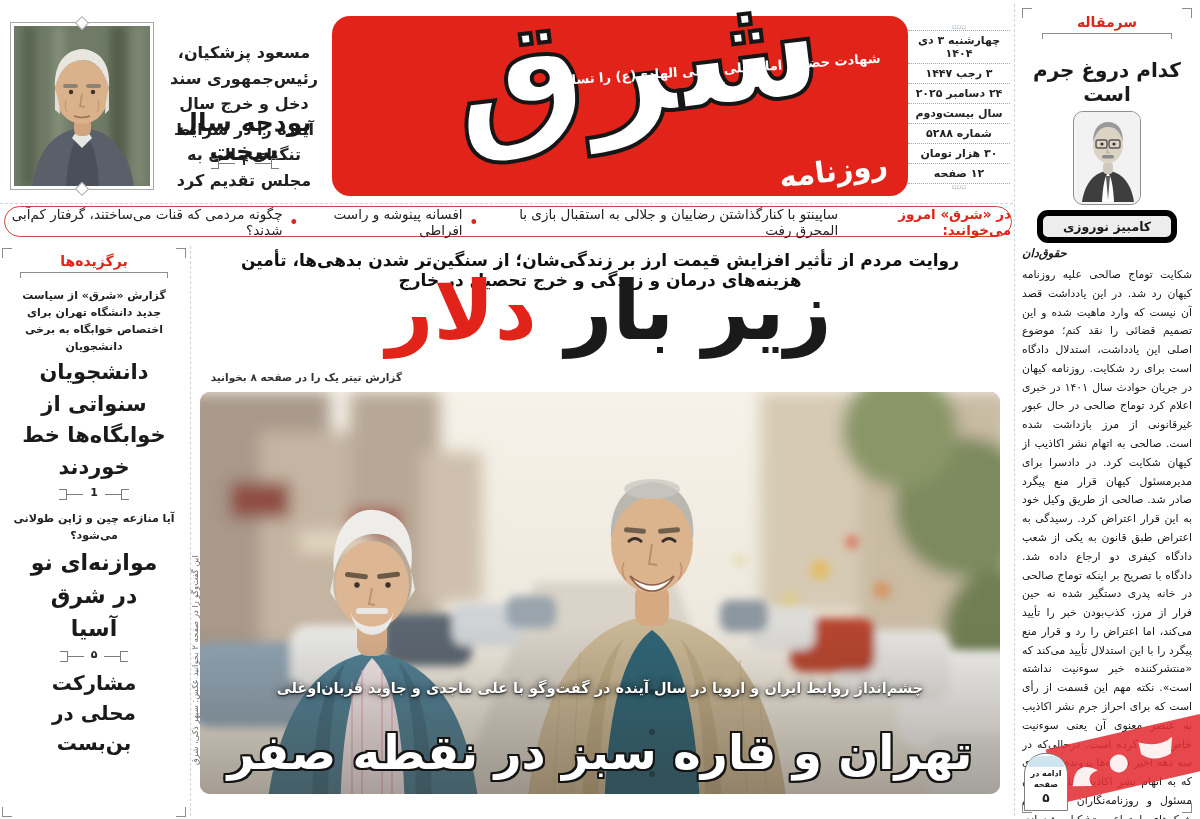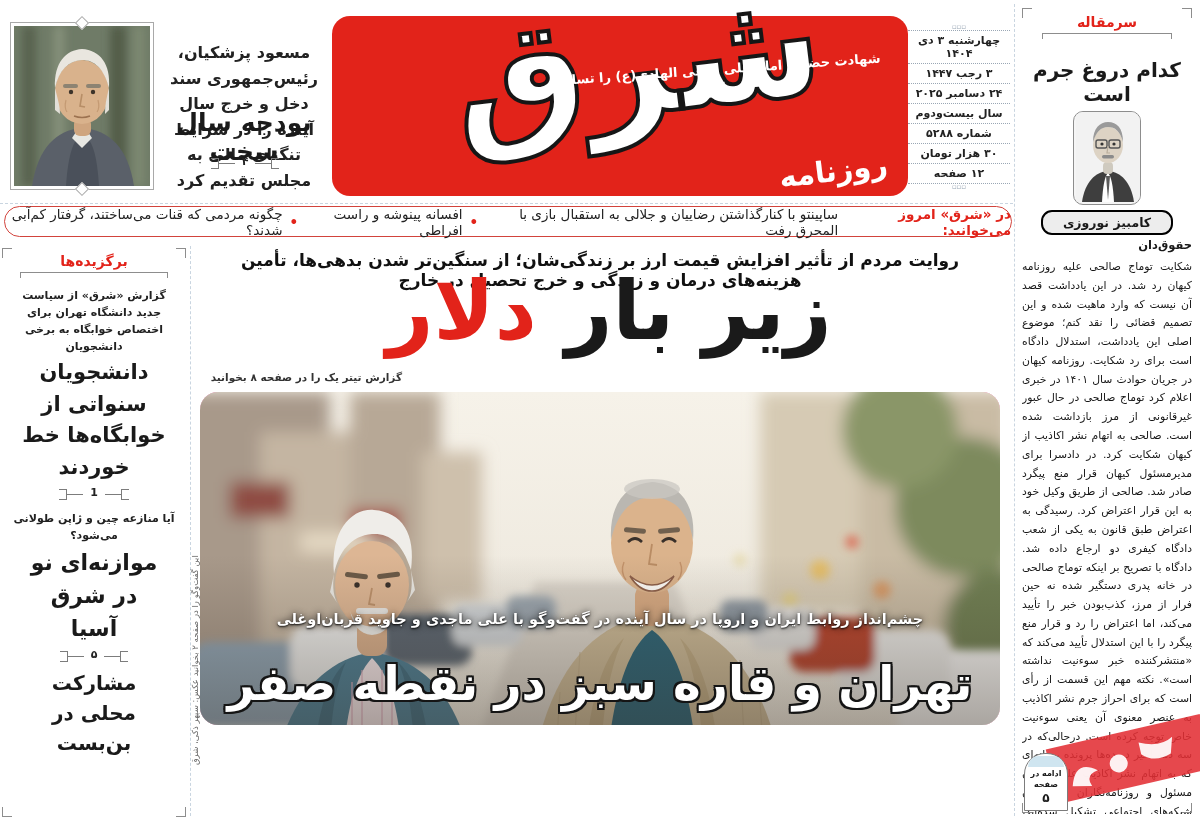--- a/index.html
+++ b/index.html
@@ -43,44 +43,44 @@
   
   .dateline{left:908px;top:24px;width:102px;}
   .dateline .dot{text-align:center;color:#9aa7b5;font-size:7px;line-height:6px;}
   .dateline ul{list-style:none;margin:0;padding:0;}
   .dateline li{font-size:11px;font-weight:bold;color:#222;text-align:center;padding:3px 0;border-bottom:1px dotted #9aa7b5;}
   .dateline li:first-child{border-top:1px dotted #9aa7b5;}
   
   .edit-col{left:1022px;top:8px;width:170px;height:805px;}
   .ed-title{font-size:20px;font-weight:bold;text-align:center;margin:9px 0 4px;}
   .ed-photo{width:66px;height:92px;margin:5px auto;border:1px solid #8d8d8d;border-radius:10px;overflow:hidden;background:#f5f5f5;}
-  .ed-name{width:128px;margin:4px auto 2px;background:#ededed;border:2px solid #000000;border-radius:11px;
+  .ed-name{width:128px;margin:4px auto 2px;background:#ededed;border:6px solid #000000;border-radius:11px;
            font-size:12.5px;font-weight:bold;text-align:center;padding:3px 0;}
-  .ed-role{font-size:11.5px;font-weight:bold;text-align:right;margin:3px 0 6px;}
+  .ed-role{font-size:11.5px;font-weight:bold;text-align:left;margin:3px 0 6px;font-style:italic;}
   .ed-body{font-size:10.8px;line-height:1.74;text-align:justify;height:556px;overflow:hidden;color:#161616;}
   .dome{position:absolute;left:2px;bottom:2px;width:44px;height:58px;background:#fff;border:1px solid #7c7c7c;
         border-radius:21px 21px 0 0;text-align:center;box-sizing:border-box;padding-top:15px;z-index:4;}
   .dome::before{content:"";position:absolute;top:2px;left:3px;right:3px;height:11px;background:#cfe5f0;border-radius:18px 18px 0 0;}
   .dome .d1{display:block;font-size:8px;font-weight:bold;line-height:1.35;}
   .dome .d2{display:block;font-size:12px;font-weight:bold;line-height:1.2;}
   .stamp{position:absolute;right:-16px;bottom:26px;width:158px;height:56px;background:rgba(226,47,52,.88);
          transform:rotate(-13deg);z-index:3;}
   
   .banner{left:4px;top:206px;width:1008px;height:31px;border:1.5px solid #d2433c;border-radius:16px;background:#fff;
           display:flex;align-items:center;justify-content:center;gap:7px;box-sizing:border-box;font-size:13.5px;}
   .banner .lbl{color:#e2231a;font-weight:bold;}
   .banner .itm{color:#222;}
   .banner .bu{color:#e2231a;font-weight:bold;}
   
   .lead-kicker{left:200px;top:250px;width:800px;text-align:center;font-size:17px;font-weight:bold;color:#111;}
   .lead-headline{left:200px;top:256px;width:800px;text-align:center;font-size:82px;font-weight:bold;line-height:1.35;}
   .lead-headline .red{color:#e2231a;margin-left:18px;}
   .lead-note{left:202px;top:371px;width:200px;font-size:10.5px;font-weight:bold;color:#333;text-align:right;}
   
-  .photo{left:200px;top:392px;width:800px;height:333px;border-radius:18px;overflow:hidden;background:#ec4899;}
+  .photo{left:200px;top:392px;width:800px;height:402px;border-radius:10px;overflow:hidden;background:#ec4899;}
   .photo .shade{position:absolute;left:0;right:0;bottom:0;height:170px;
         background:linear-gradient(transparent,rgba(55,45,35,.38));}
   .ph-kick{position:absolute;left:0;right:0;bottom:98px;text-align:center;color:#fff;font-size:14.5px;font-weight:bold;
         text-shadow:0 0 7px rgba(0,0,0,.85),0 1px 2px rgba(0,0,0,.9);z-index:3;}
   .ph-title{position:absolute;left:0;right:0;bottom:14px;text-align:center;color:#fff;font-size:47px;font-weight:bold;z-index:3;
         text-shadow:0 2px 0 #151515,0 -2px 0 #151515,2px 0 0 #151515,-2px 0 0 #151515,2px 2px 0 #151515,-2px 2px 0 #151515,2px -2px 0 #151515,-2px -2px 0 #151515;}
   .ph-credit{left:190px;top:555px;width:12px;height:262px;writing-mode:vertical-rl;transform:rotate(180deg);
         font-size:8.5px;color:#666;white-space:nowrap;}
   
   .sidebar{left:0;top:246px;width:188px;height:573px;text-align:center;box-sizing:border-box;padding-top:7px;overflow:hidden;}

